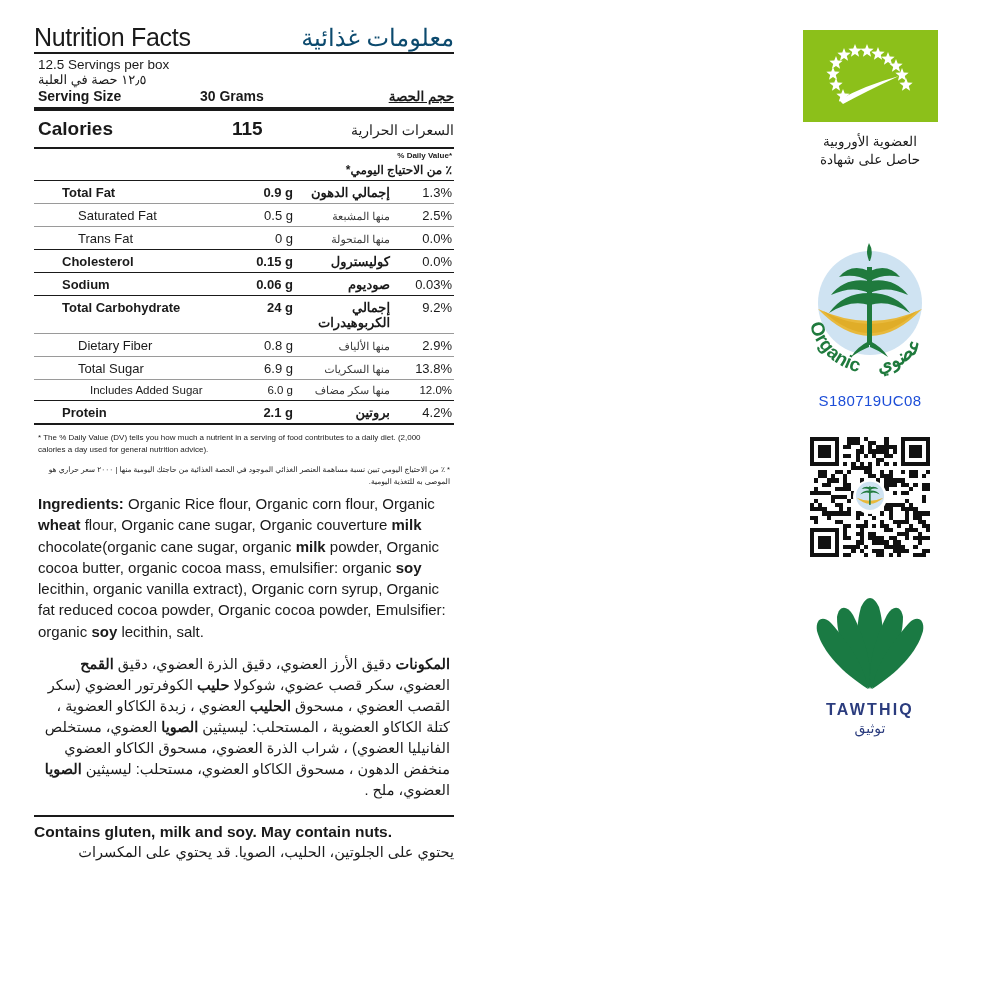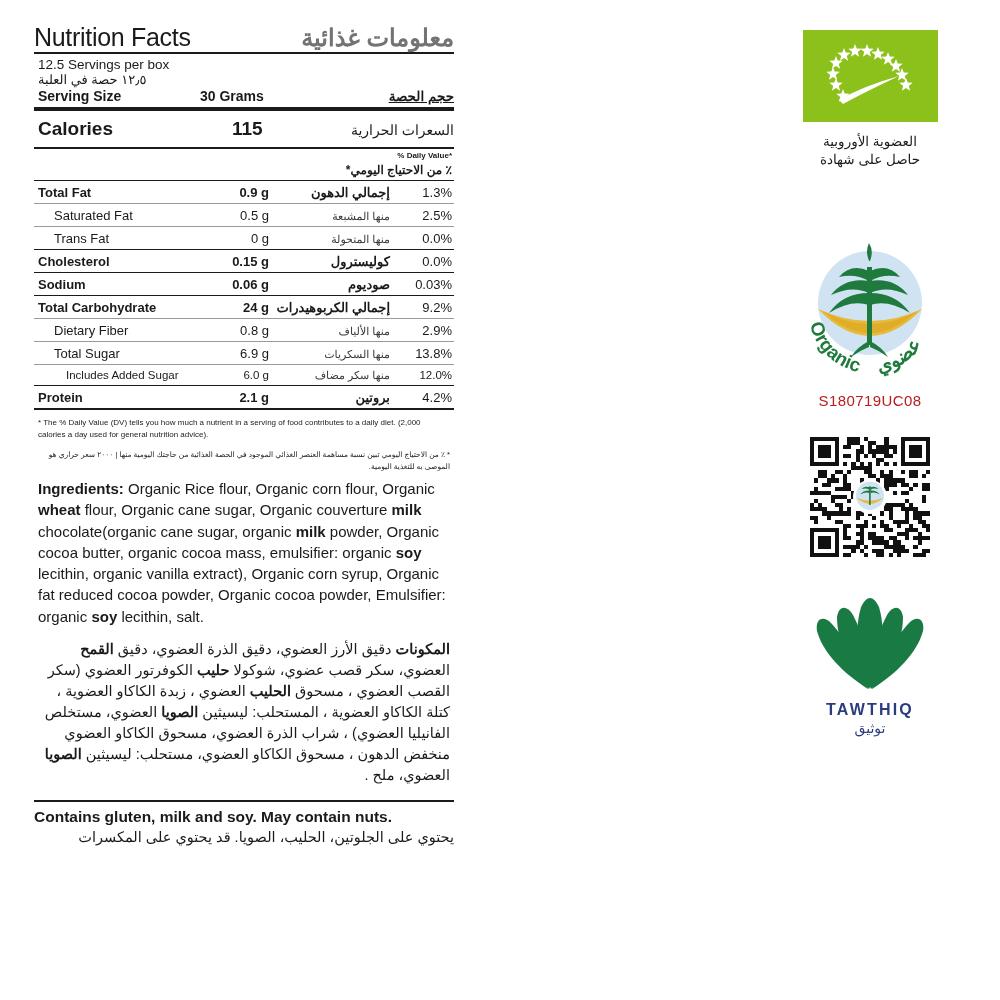--- a/index.html
+++ b/index.html
@@ -23,22 +23,22 @@
   
   .nf-title-row {
     display:flex; align-items:flex-end; justify-content:space-between;
     padding-bottom:2px;
   }
   .nf-title {
     font-size:25px; font-weight:400; letter-spacing:-0.3px;
     color:#1a1a1a; line-height:1.05;
   }
   .nf-title-ar {
-    font-size:24px; font-weight:700; direction:rtl;
-    color:#737373; line-height:1.05;
+    font-size:24px; font-weight:400; direction:rtl;
+    color:#0c4a6e; line-height:1.05;
   }
 
   .rule-thick { border-top:4px solid #1a1a1a; }
   .rule-med   { border-top:2.5px solid #1a1a1a; }
   .rule-thin  { border-top:1px solid #9a9a9a; }
   .rule-black1{ border-top:1.2px solid #1a1a1a; }
 
   .serv-row {
     display:flex; justify-content:space-between; align-items:flex-start;
     font-size:13.5px; padding:3px 0 0 4px;flex-direction:column;
@@ -61,21 +61,21 @@
   .cal-row .ar  { font-size:14px; direction:rtl; font-weight:400; }
 
   .dv-head {
     text-align:right; font-size:8px; font-weight:700;
     line-height:1.35; padding:2px 2px 2px 0;
   }
   .dv-head .ar { direction:rtl; font-weight:700; font-size:12px; }
 
   .nrow {
     display:flex; align-items:baseline;
-    font-size:13px; padding:3.5px 2px 3.5px 4px;
+    font-size:13px; padding:3.5px 2px 3.5px 4px;margin-left:24px;
   }
   .nrow .name { width:165px; }
   .nrow .amt  { width:72px; text-align:right; padding-right:6px; }
   .nrow .ar   { flex:1; text-align:right; direction:rtl; padding-right:4px; }
   .nrow .dv   { width:58px; text-align:right; }
   .nrow.bold .name, .nrow.bold .amt, .nrow.bold .ar { font-weight:700; }
   .nrow.ind1 .name { padding-left:16px; }
   .nrow.ind2 .name { padding-left:28px; font-size:11.5px; }
   .nrow.ind2 .amt  { font-size:11.5px;text-align:right; }
   .nrow.ind1 .ar, .nrow.ind2 .ar { font-size:11px; color:#3a3a3a; }
@@ -119,21 +119,21 @@
     margin:6px auto 0 auto; position:relative; display:block;
   }
   .eu-caption {
     direction:rtl; text-align:center; font-size:13.5px;
     line-height:1.35; padding-top:11px; color:#1a1a1a;
   }
 
   
   .seal-block { text-align:center; margin-top:68px; }
   .seal-code {
-    font-size:15px; color:#b91c1c; letter-spacing:0.4px;
+    font-size:15px; color:#1d4ed8; letter-spacing:0.4px;
     padding-top:1px; font-family:"Liberation Sans", sans-serif;
   }
 
   
   .qr-block { text-align:center; margin-top:28px; }
   .qr-wrap { position:relative; width:120px; height:120px; margin:0 auto; }
 
   
   .tawthiq-block { text-align:center; margin-top:36px; }
   .tw-name {

